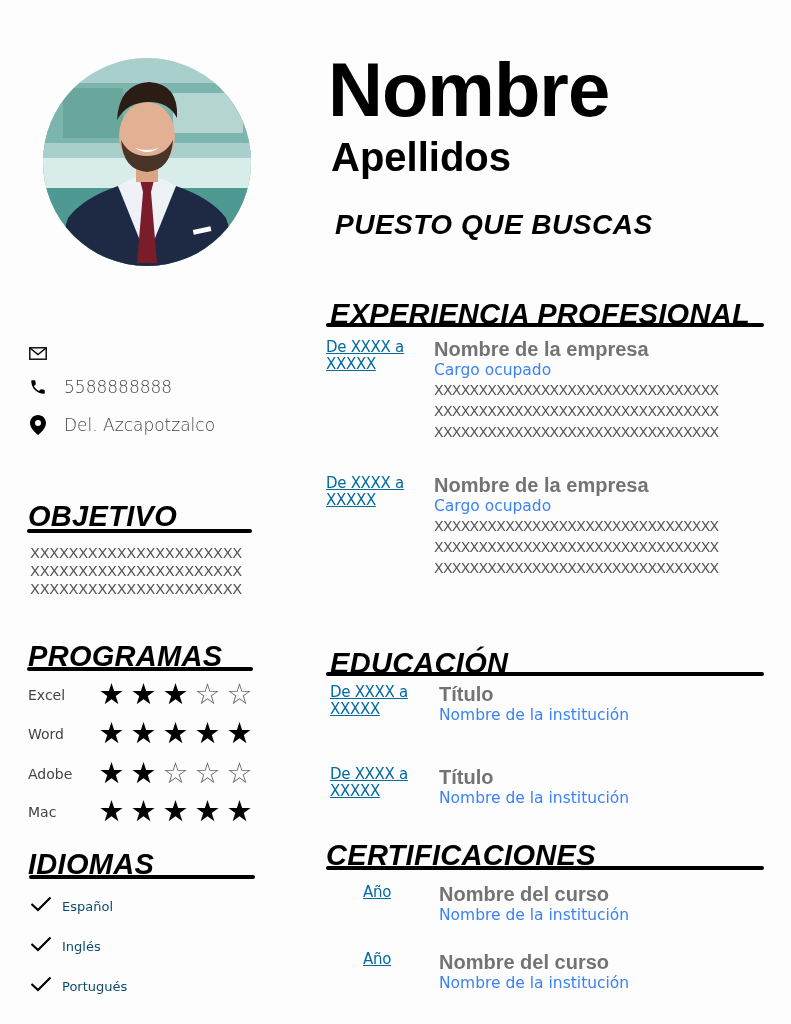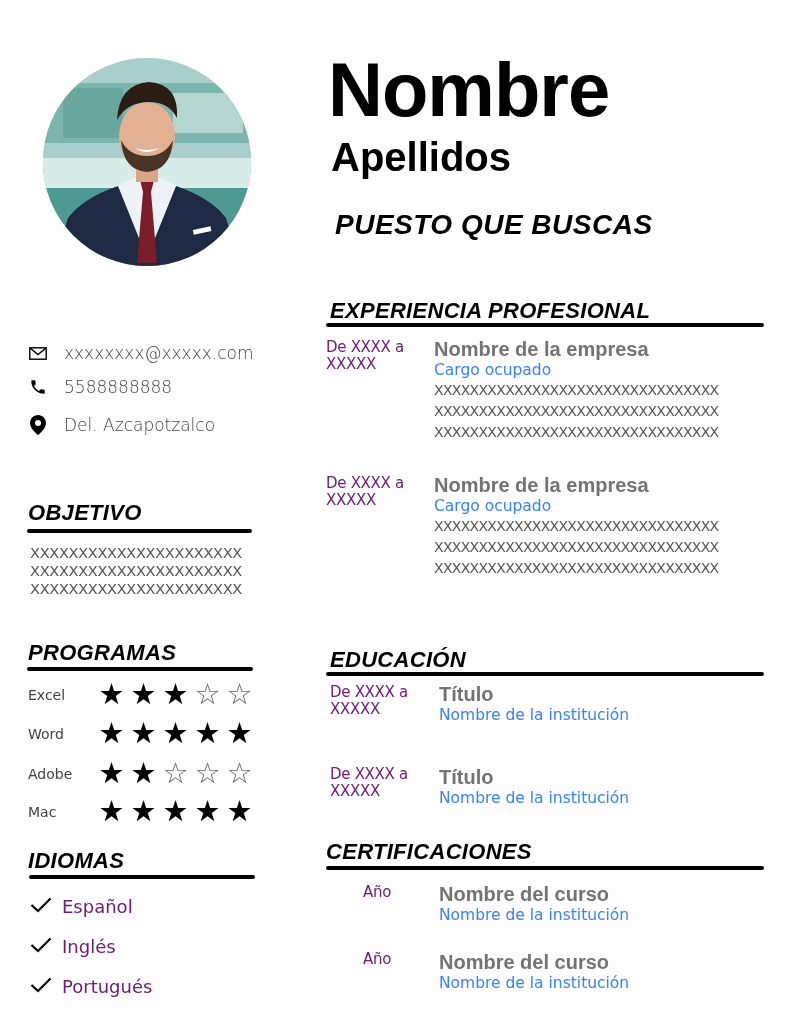--- a/index.html
+++ b/index.html
@@ -26,21 +26,21 @@
       font-size: 40px; line-height: 1;
     }
     .position {
       left: 335px; top: 211px; font-family: "Liberation Sans", sans-serif; font-weight: 700;
       font-style: italic; font-size: 28px; letter-spacing: 0.5px; line-height: 1;
     }
 
     
     .sec-title {
       font-family: "Liberation Sans", sans-serif; font-weight: 700; font-style: italic;
-      font-size: 22px; line-height: 1; letter-spacing: 0.3px;
+      font-size: 29px; line-height: 1; letter-spacing: 0.3px;
     }
     .rule { height: 4px; background: #000; border-radius: 2px; }
 
     
     .contact-row { display: flex; align-items: center; left: 28px; }
     .contact-row .ic { width: 20px; height: 20px; display: flex; align-items: center; justify-content: center; margin-right: 16px; }
     .contact-row .txt { font-family: "DejaVu Sans", sans-serif; font-size: 17px; color: #444; font-weight: 300; }
 
     .xlines { font-family: "DejaVu Sans", sans-serif; color: #555; line-height: 1.25; letter-spacing: -0.3px; }
 
@@ -48,24 +48,24 @@
     .prog-row { left: 28px; display: flex; align-items: center; }
     .prog-label { width: 68px; font-size: 14px; color: #444; }
     .stars { display: flex; gap: 1px; }
     .star { font-size: 29px; line-height: 1; width: 31px; text-align: center; }
     .star.filled { color: #000; }
     .star.empty { color: #666; }
 
     
     .lang-row { left: 30px; display: flex; align-items: center; }
     .lang-row .check { width: 26px; margin-right: 6px; }
-    .lang-row .txt { font-size: 18px; color: #701a75; }
-
-    
-    .entry-date { font-size: 15px; color: #701a75; line-height: 1.15; letter-spacing: -0.3px; }
+    .lang-row .txt { font-size: 13px; color: #0c4a6e; }
+
+    
+    .entry-date { font-size: 15px; color: #0369a1; line-height: 1.15; letter-spacing: -0.3px; text-decoration: underline; }
     .entry-title { font-family: "Liberation Sans", sans-serif; font-weight: 700; font-size: 20px; color: #737373; line-height: 1.1; }
     .entry-sub { font-size: 15.5px; color: #3b82f6; line-height: 1.3; }
     .entry-lines { font-size: 14px; color: #555; line-height: 1.5; letter-spacing: -0.7px; }
   </style>
 </head>
 <body>
 
 <div class="abs photo" title="Profile photo of a smiling man in a navy suit and red tie">
   <svg viewBox="0 0 208 208">
 
@@ -100,21 +100,20 @@
 <div class="abs name-last">Apellidos</div>
 <div class="abs position">PUESTO QUE BUSCAS</div>
 
 <div class="abs contact-row" style="top:343px;">
   <span class="ic">
     <svg width="18" height="13" viewBox="0 0 18 13">
         <rect x="0.8" y="0.8" width="16.4" height="11.4" fill="none" stroke="#000" stroke-width="1.4"></rect>
         <path d="M1 1 L9 7.5 L17 1" fill="none" stroke="#000" stroke-width="1.4"></path>
       </svg>
   </span>
-  <span class="txt">xxxxxxxx@xxxxx.com</span>
 </div>
 <div class="abs contact-row" style="top:377px;">
   <span class="ic">
     <svg width="18" height="18" viewBox="0 0 24 24">
         <path d="M6.6 10.8c1.4 2.8 3.8 5.1 6.6 6.6l2.2-2.2c.3-.3.7-.4 1-.2 1.1.4 2.3.6 3.6.6.6 0 1 .4 1 1V20c0 .6-.4 1-1 1C10.6 21 3 13.4 3 4c0-.6.4-1 1-1h3.5c.6 0 1 .4 1 1 0 1.3.2 2.5.6 3.6.1.3 0 .7-.2 1l-2.3 2.2z" fill="#000"></path>
       </svg>
   </span>
   <span class="txt">5588888888</span>
 </div>
 <div class="abs contact-row" style="top:415px;">

